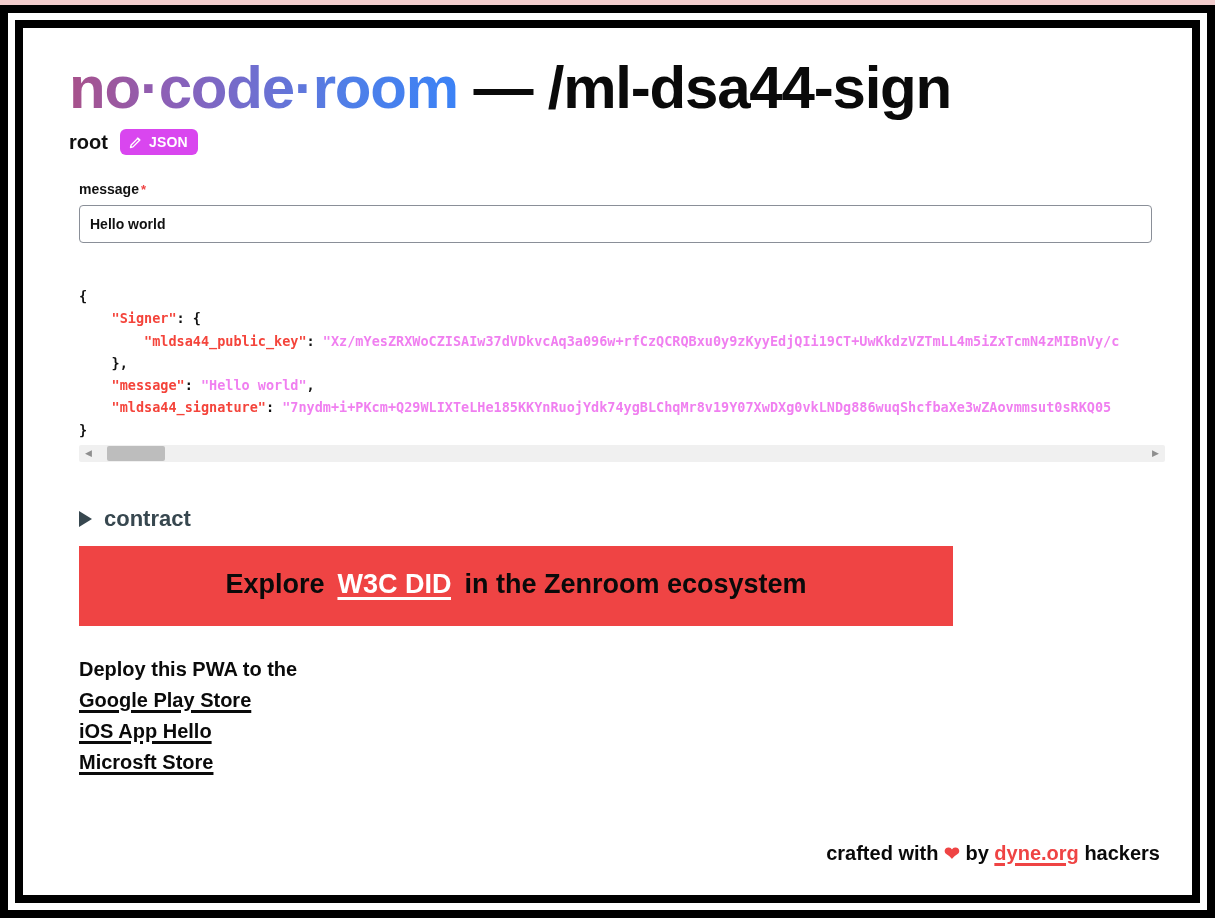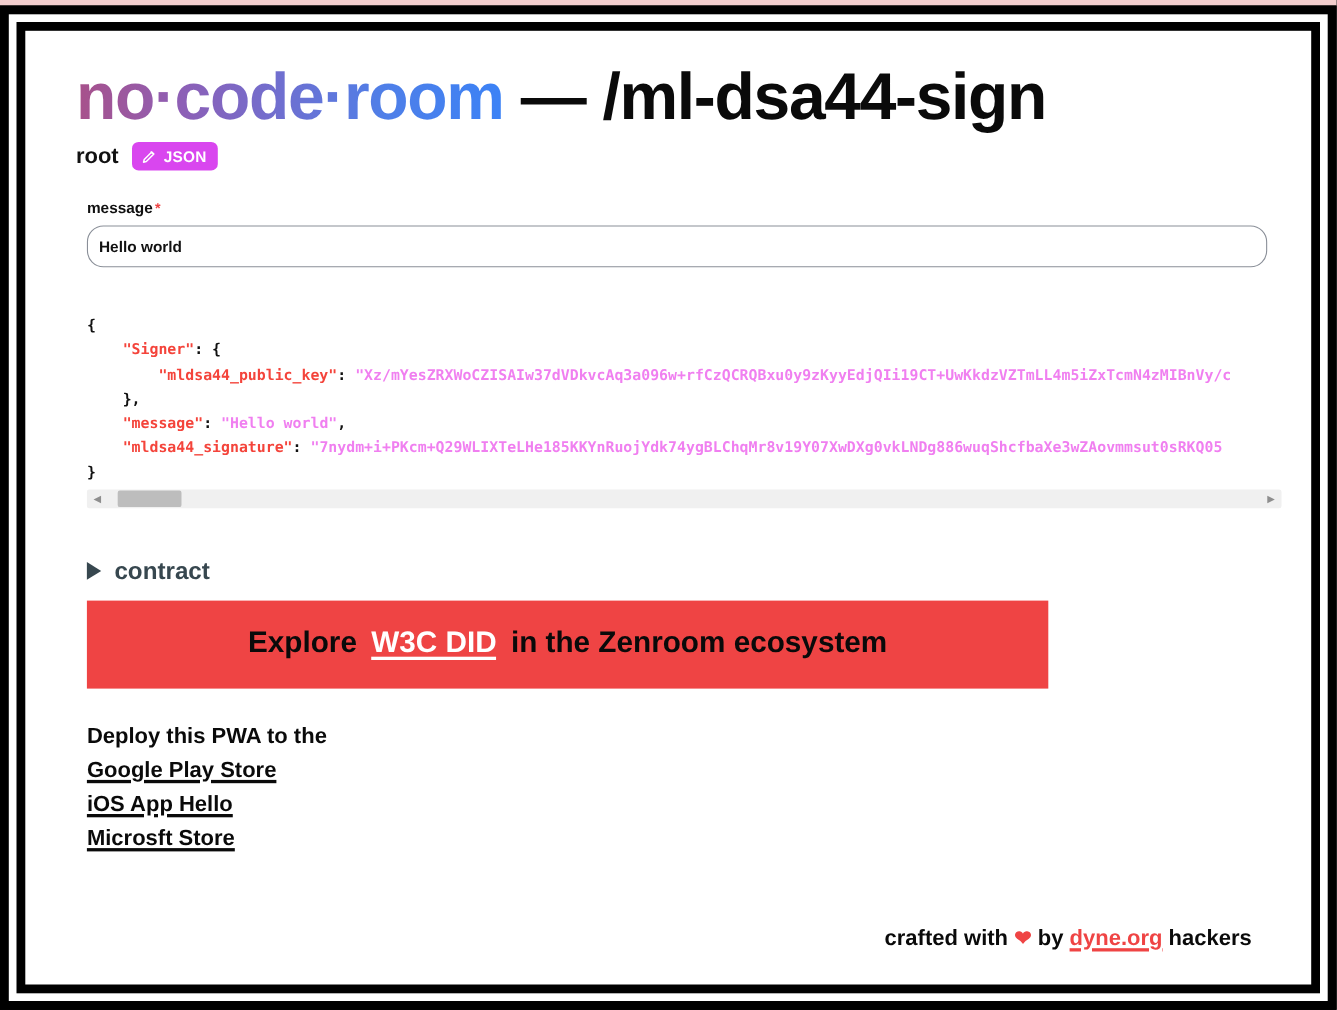--- a/index.html
+++ b/index.html
@@ -112,21 +112,21 @@
   .req-star {
     color: #ef4444;
     font-size: 13px;
     margin-left: 2px;
   }
   .text-input {
     display: block;
     width: 1073px;
     height: 38px;
     border: 1px solid #8a8f98;
-    border-radius: 15px;
+    border-radius: 4px;
     padding: 0 10px;
     font-family: "Liberation Sans", sans-serif;
     font-size: 14px;
     font-weight: 700;
     color: #111111;
     background: #ffffff;
     outline: none;
   }
 
   
@@ -270,21 +270,21 @@
     color: #0a0a0a;
     text-decoration: underline;
     text-underline-offset: 3px;
     text-decoration-thickness: 2.5px;
     cursor: pointer;
     display: block;
     width: max-content;
   }
   .credit {
     position: absolute;
-    right: 54px;
+    right: 32px;
     bottom: 30px;
     font-size: 20px;
     font-weight: 700;
     color: #0a0a0a;
     white-space: nowrap;
   }
   .credit .heart { color: #ef4444; font-size: 19px; }
   .credit .dyne {
     color: #ef4444;
     text-decoration: underline;

